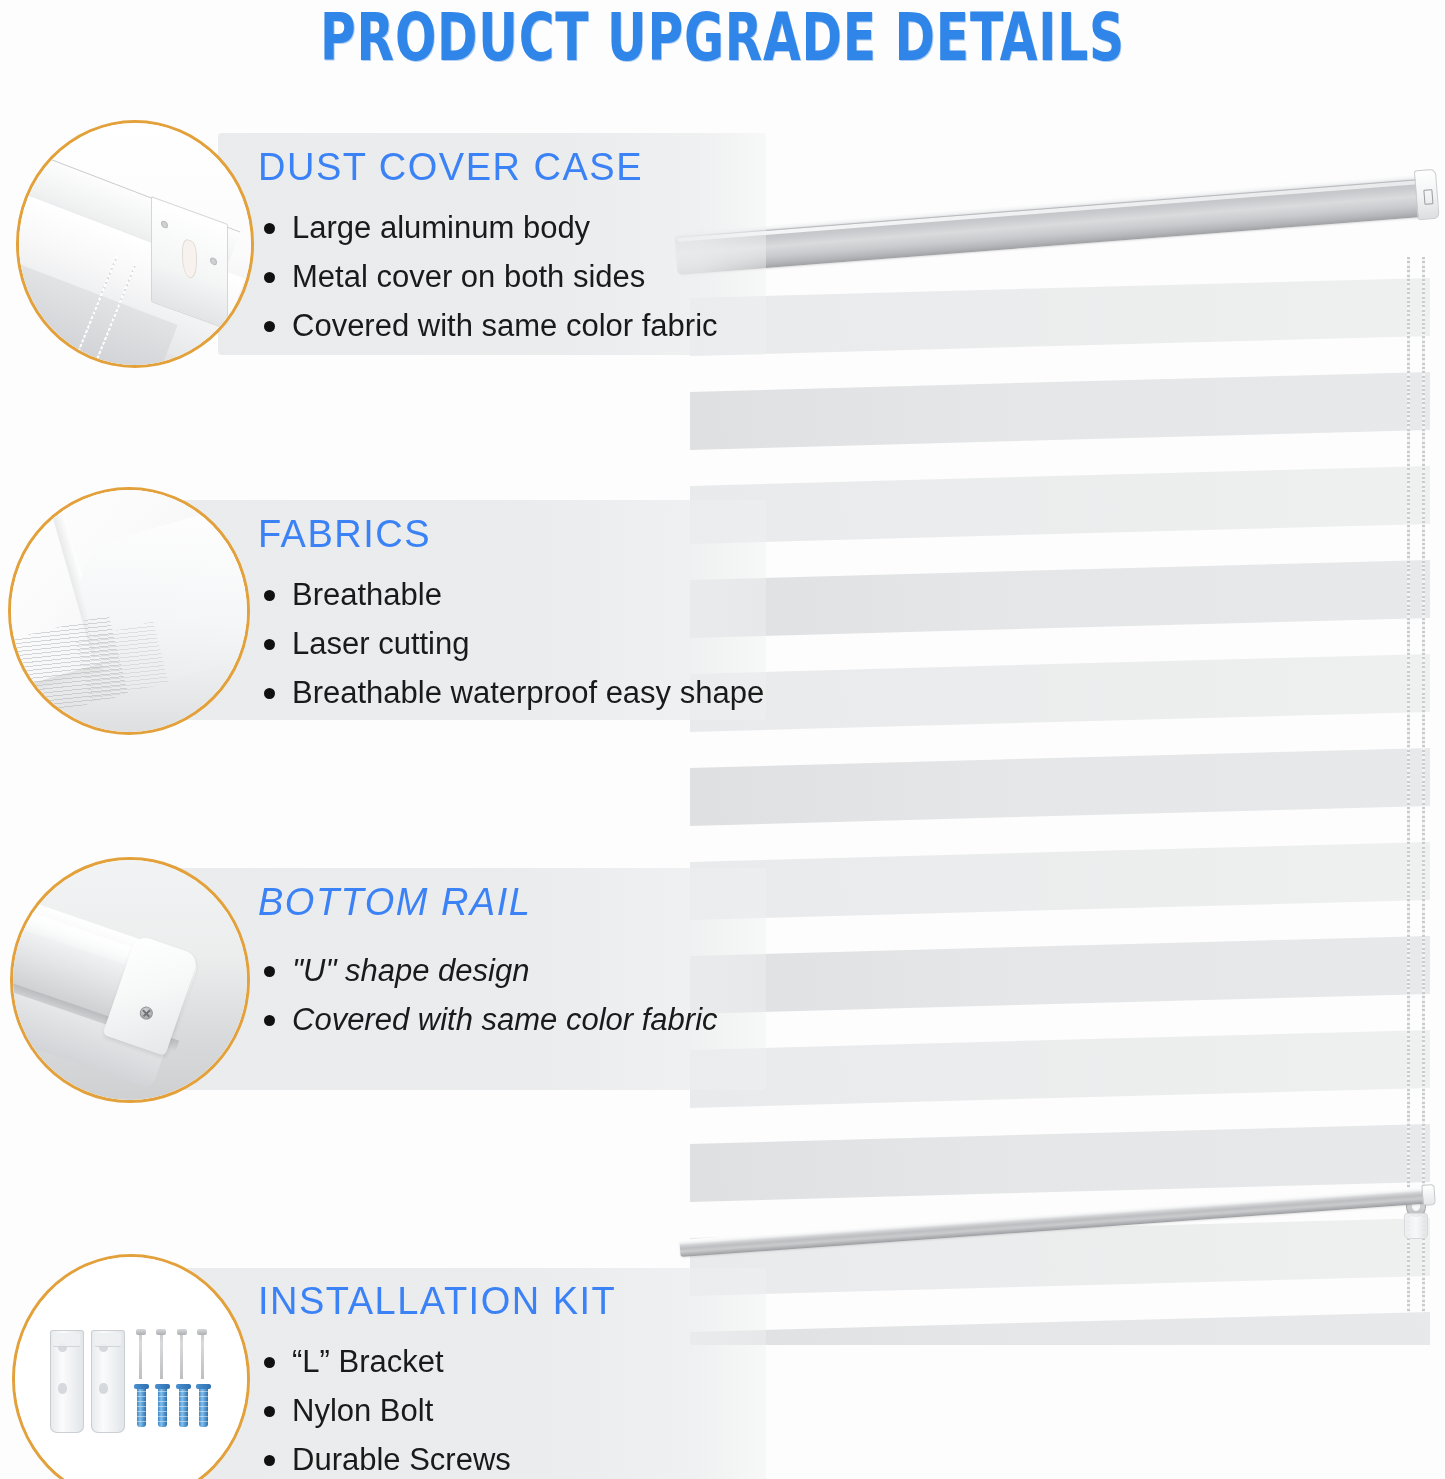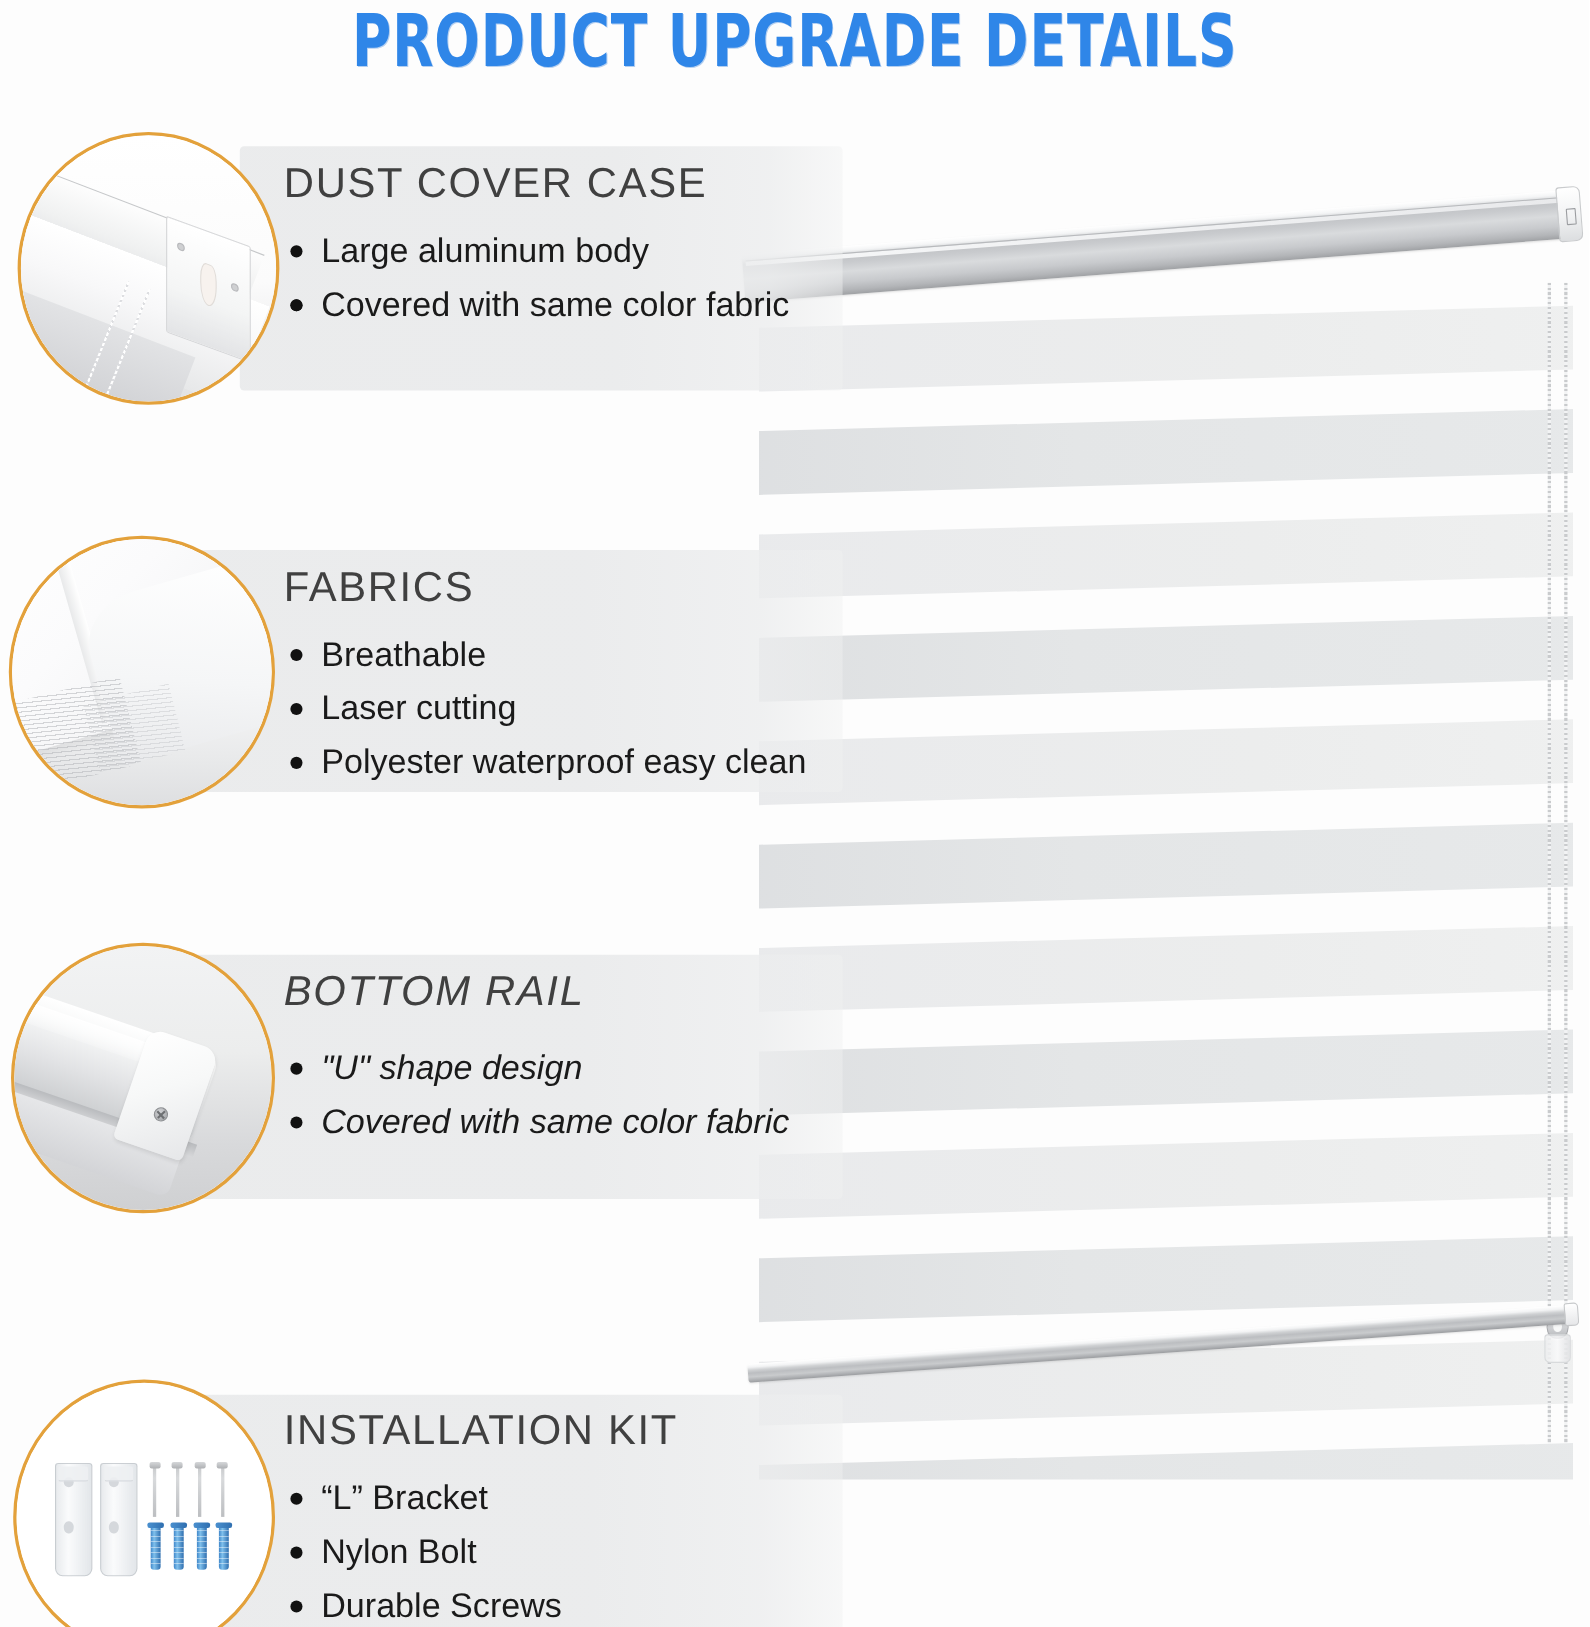--- a/index.html
+++ b/index.html
@@ -217,21 +217,21 @@
   }
   .panel-text {
     position: absolute;
     left: 248px;
     top: 22px;
   }
   .feat-title {
     font-size: 38px;
     font-weight: 500;
     letter-spacing: 1.5px;
-    color: #404040;
+    color: #3b82f6;
     white-space: nowrap;
     margin: 0 0 14px 0;
     font-family: "Liberation Sans", sans-serif;
   }
   .bullets {
     list-style: none;
     margin: 0;
     padding: 0;
   }
   .bullets li {
@@ -504,21 +504,21 @@
   </div>
 
   <div class="feature" style="left:6px; top:120px; width:760px; height:250px;">
 
     <div class="panel" style="left:212px; top:13px; width:548px; height:222px;"></div>
 
     <div class="panel-text" style="left:252px; top:26px;">
       <div class="feat-title">DUST COVER CASE</div>
       <ul class="bullets">
         <li><span class="dot"></span><span>Large aluminum body</span></li>
-        <li><span class="dot"></span></li>
+        <li><span class="dot"></span><span>Metal cover on both sides</span></li>
         <li><span class="dot"></span><span>Covered with same color fabric</span></li>
       </ul>
     </div>
 
     <div class="badge" style="left:10px; top:0px; width:238px; height:248px;">
       <div class="badge-inner">
         <div class="ph-dust">
           <div class="rail-top"></div>
           <div class="rail-face"></div>
           <div class="rail-under"></div>
@@ -536,21 +536,21 @@
 
   <div class="feature" style="left:6px; top:487px; width:760px; height:250px;">
 
     <div class="panel" style="left:140px; top:13px; width:620px; height:220px;"></div>
 
     <div class="panel-text" style="left:252px; top:26px;">
       <div class="feat-title">FABRICS</div>
       <ul class="bullets">
         <li><span class="dot"></span><span>Breathable</span></li>
         <li><span class="dot"></span><span>Laser cutting</span></li>
-        <li><span class="dot"></span><span>Polyester waterproof easy clean</span></li>
+        <li><span class="dot"></span><span>Breathable waterproof easy shape</span></li>
       </ul>
     </div>
 
     <div class="badge" style="left:2px; top:0px; width:242px; height:248px;">
       <div class="badge-inner">
         <div class="ph-fabric">
           <div class="sheet-a"></div>
           <div class="fold-edge"></div>
           <div class="sheet-b"></div>
           <div class="mesh"></div>

